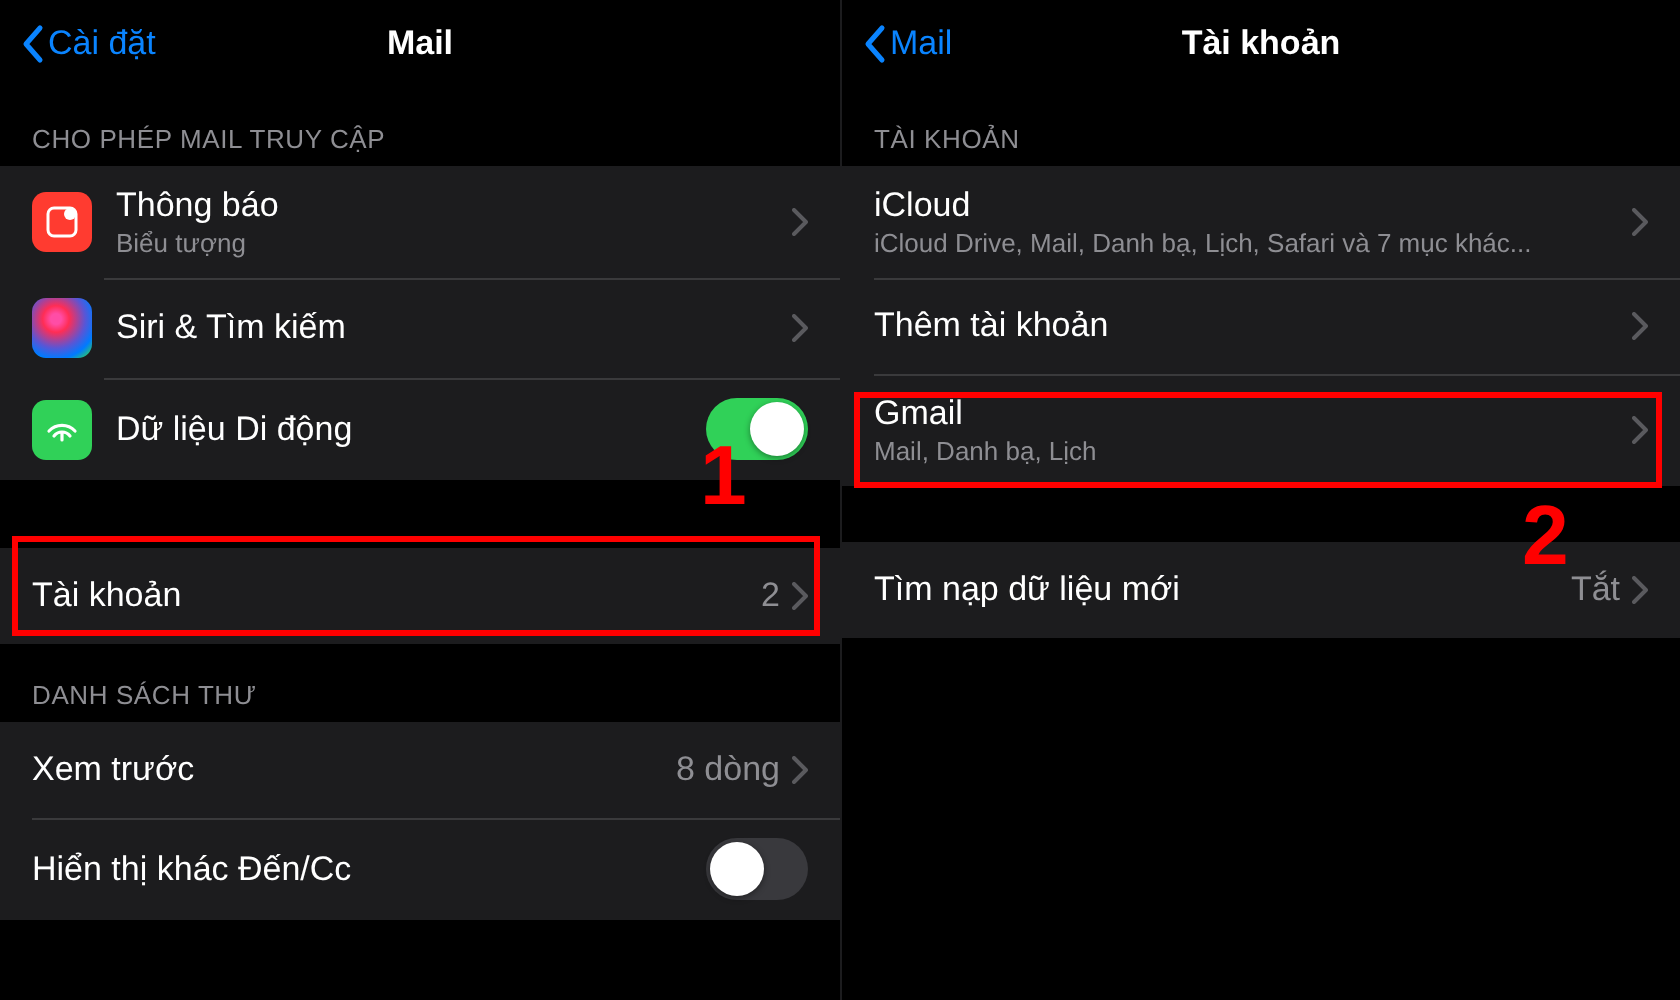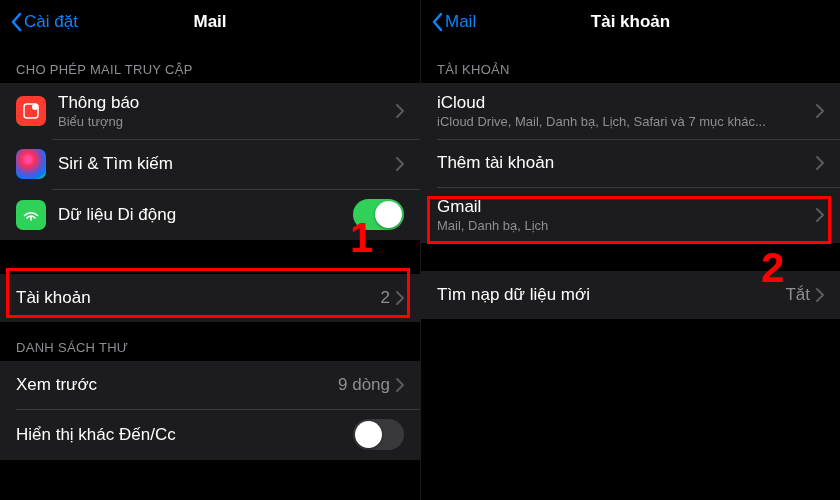--- a/index.html
+++ b/index.html
@@ -104,21 +104,21 @@
         </svg>
       </span>
   </div>
 
   <div class="section-header">DANH SÁCH THƯ</div>
 
   <div class="row no-icon">
     <div class="row-text">
         <div class="row-label">Xem trước</div>
       </div>
-    <div class="row-value">9 dòng</div>
+    <div class="row-value">8 dòng</div>
     <span class="chevron">
         <svg viewBox="0 0 8 14">
           <path d="M1 1 L7 7 L1 13" stroke="#5a5a5e" stroke-width="2" fill="none" stroke-linecap="round" stroke-linejoin="round"></path>
         </svg>
       </span>
   </div>
   <div class="row no-icon">
     <div class="row-text">
         <div class="row-label">Hiển thị khác Đến/Cc</div>
       </div>

